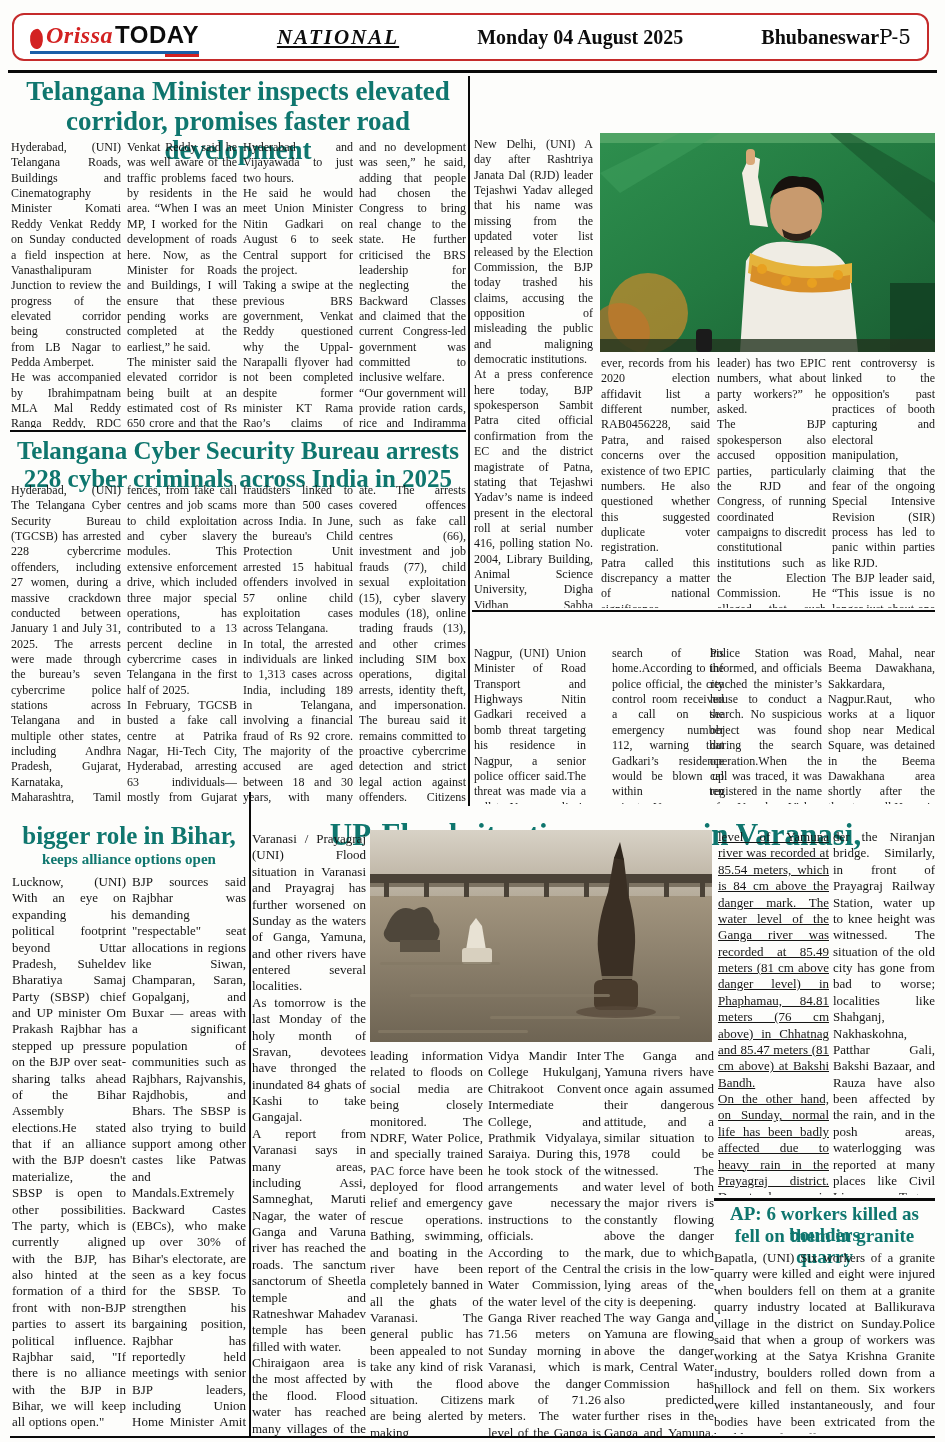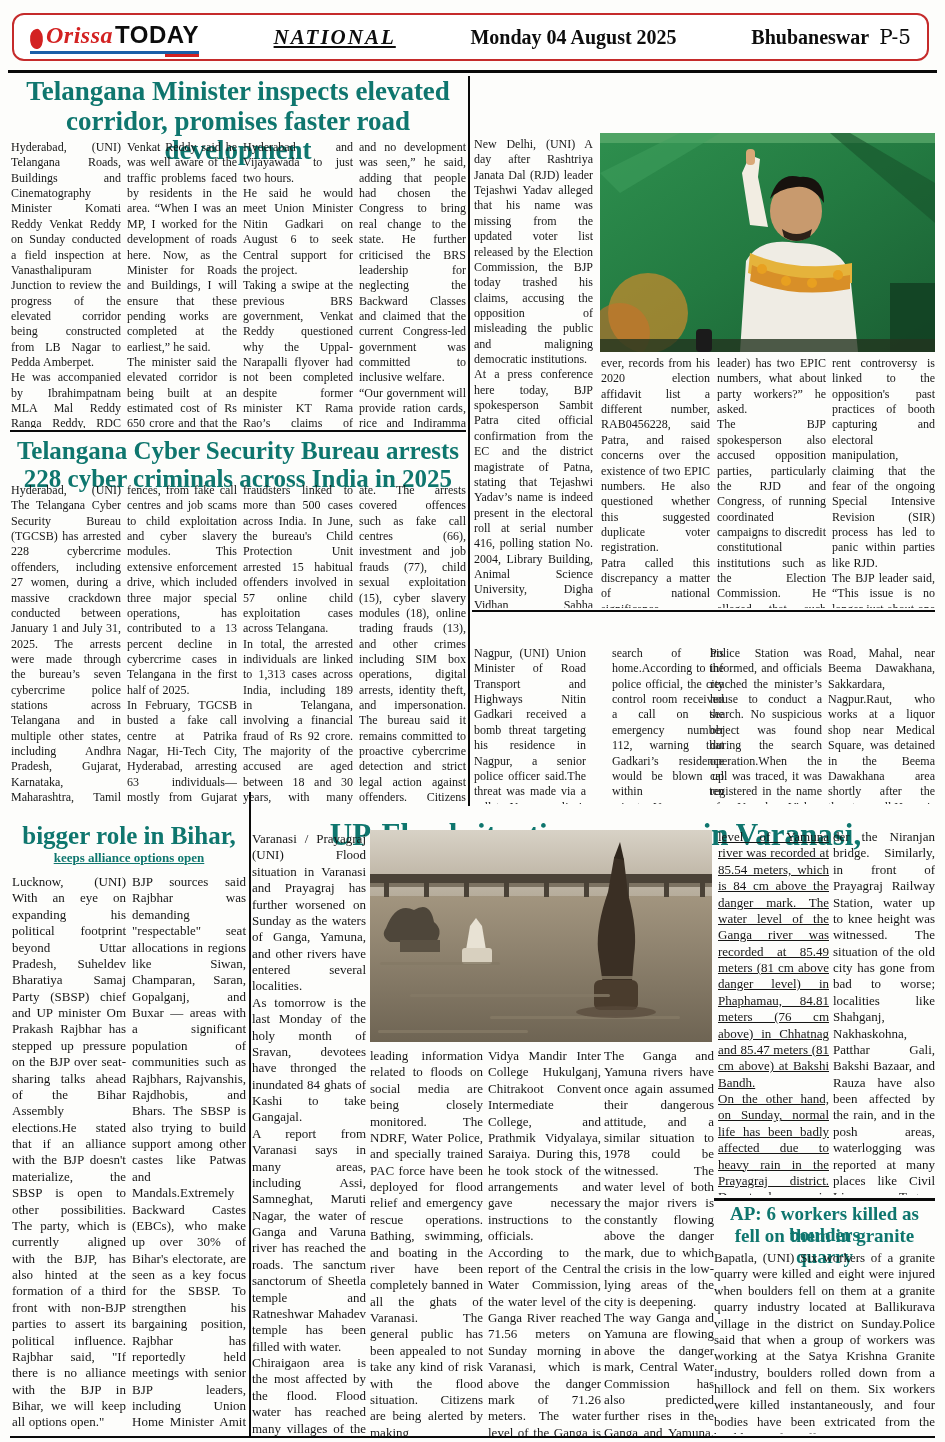--- a/index.html
+++ b/index.html
@@ -12,21 +12,21 @@
   .logo{display:flex;align-items:flex-end;gap:2px;position:relative;padding-bottom:5px;}
   .logo-mark{width:13px;height:20px;background:#d32222;border-radius:60% 40% 55% 45%/55% 45% 60% 40%;
              transform:rotate(-8deg);margin-right:1px;}
   .logo-orissa{font-style:italic;font-weight:bold;font-size:24px;color:#d32222;letter-spacing:.5px;}
   .logo-today{font-family:"Liberation Sans","DejaVu Sans",sans-serif;font-weight:bold;font-size:24px;color:#0d0d0d;letter-spacing:.5px;}
   .logo-bar{position:absolute;left:0;bottom:0;width:100%;height:3px;background:#1a5fa8;}
   .logo-bar:after{content:"";position:absolute;right:0;top:3px;width:34px;height:3px;background:#d32222;}
   .section-name{font-size:21px;font-weight:bold;font-style:italic;letter-spacing:2px;
                 text-decoration:underline;color:#0d0d0d;}
   .head-date{font-size:20px;font-weight:bold;color:#0d0d0d;}
-  .head-right{font-size:20px;font-weight:bold;color:#0d0d0d;display:flex;gap:10px;align-items:center;}
+  .head-right{font-size:20px;font-weight:bold;color:#0d0d0d;display:flex;align-items:center;}
   .head-page{font-weight:normal;font-family:"DejaVu Serif",serif;}
   .rule{position:absolute;background:#0a0a0a;}
   
   .hl{position:absolute;text-align:center;font-weight:bold;color:#0f766e;line-height:1.1;}
   
   .bodycol{position:absolute;text-align:justify;font-size:12px;line-height:1.28;
            overflow:hidden;white-space:pre-line;color:#161616;word-spacing:.4px;}
   .tight{font-size:13px;line-height:1.26;}
   .photo{position:absolute;overflow:hidden;}
   .photo svg{display:block;}
@@ -123,21 +123,21 @@
   <div class="bodycol" style="left:832px;top:356px;width:103px;height:252px;">rent controversy is linked to the opposition's past practices of booth capturing and electoral manipulation, claiming that the fear of the ongoing Special Intensive Revision (SIR) process has led to panic within parties like RJD.
 The BJP leader said, “This issue is no longer just about one leader’s voter ID. It is about the sanctity of India’s electoral process. The people of India deserve honest answers from their leaders.”</div>
 
   <div class="rule" style="left:472px;top:610px;width:463px;height:2px;"></div>
   <div class="bodycol" style="left:474px;top:646px;width:112px;height:158px;">Nagpur, (UNI) Union Minister of Road Transport and Highways Nitin Gadkari received a bomb threat targeting his residence in Nagpur, a senior police officer said.The threat was made via a call to Nagpur police's emergency helpline number 112, after which police conducted a thorough</div>
   <div class="bodycol" style="left:612px;top:646px;width:112px;height:158px;">search of his home.According to the police official, the city control room received a call on the emergency number 112, warning that Gadkari’s residence would be blown up within ten minutes.Upon receiving the threat, the police immediately launched action. The Pratap Nagar</div>
   <div class="bodycol" style="left:710px;top:646px;width:112px;height:158px;">Police Station was informed, and officials reached the minister’s house to conduct a search. No suspicious object was found during the search operation.When the call was traced, it was registered in the name of Umesh Vishnu Raut, a resident of Tulsi Bagh</div>
   <div class="bodycol" style="left:828px;top:646px;width:107px;height:158px;">Road, Mahal, near Beema Dawakhana, Sakkardara, Nagpur.Raut, who works at a liquor shop near Medical Square, was detained in the Beema Dawakhana area shortly after the threat call.He is currently in police custody for further interrogation, and an investigation into the motive behind the threat is underway.</div>
 
   <div class="hl" style="left:12px;top:822px;width:234px;font-size:25px;">bigger role in Bihar,</div>
-  <div class="hl" style="left:12px;top:851px;width:234px;font-size:13px;text-decoration:underline;">keeps alliance options open</div>
+  <div class="hl" style="left:12px;top:851px;width:234px;font-size:15px;">keeps alliance options open</div>
   <div class="bodycol tight" style="left:12px;top:874px;width:114px;height:558px;">Lucknow, (UNI) With an eye on expanding his political footprint beyond Uttar Pradesh, Suheldev Bharatiya Samaj Party (SBSP) chief and UP minister Om Prakash Rajbhar has stepped up pressure on the BJP over seat-sharing talks ahead of the Bihar Assembly elections.He stated that if an alliance with the BJP doesn't materialize, the SBSP is open to other possibilities. The party, which is currently aligned with the BJP, has also hinted at the formation of a third front with non-BJP parties to assert its political influence. Rajbhar said, "If there is no alliance with the BJP in Bihar, we will keep all options open."
 He said his party is in talks with several smaller political groups, including Prashant Kishor's Jan Suraaj Party and Mukesh Sahani's Vikassheel Insaan Party (VIP). The SBSP is preparing to contest as many as 156 of Bihar's 243 Assembly seats, depending on how political developments unfold.
 "We want to establish our presence in Bihar, where we have been active for several years," he added.</div>
   <div class="bodycol tight" style="left:132px;top:874px;width:114px;height:558px;">BJP sources said Rajbhar was demanding "respectable" seat allocations in regions like Siwan, Champaran, Saran, Gopalganj, and Buxar — areas with a significant population of communities such as Rajbhars, Rajvanshis, Rajdhobis, and Bhars. The SBSP is also trying to build support among other castes like Patwas and Mandals.Extremely Backward Castes (EBCs), who make up over 30% of Bihar's electorate, are seen as a key focus for the SBSP. To strengthen his bargaining position, Rajbhar has reportedly held meetings with senior BJP leaders, including Union Home Minister Amit Shah and BJP chief JP Nadda.
 Political analysts say Rajbhars, who have significant influence among OBC and Dalit voters in eastern Uttar Pradesh, are now aiming to replicate that regional model in Bihar. Sources suggest that the party's larger goal is to unite underrepresented OBC communities in Bihar, particularly those who feel ignored by dominant parties like the RJD and JD(U).</div>
 
   <div class="rule" style="left:249px;top:792px;width:2px;height:644px;"></div>
 
   <div class="hl" style="left:256px;top:789px;width:679px;font-size:31px;margin-top:29px;">UP:Flood situation worsens in Varanasi,</div>
 

